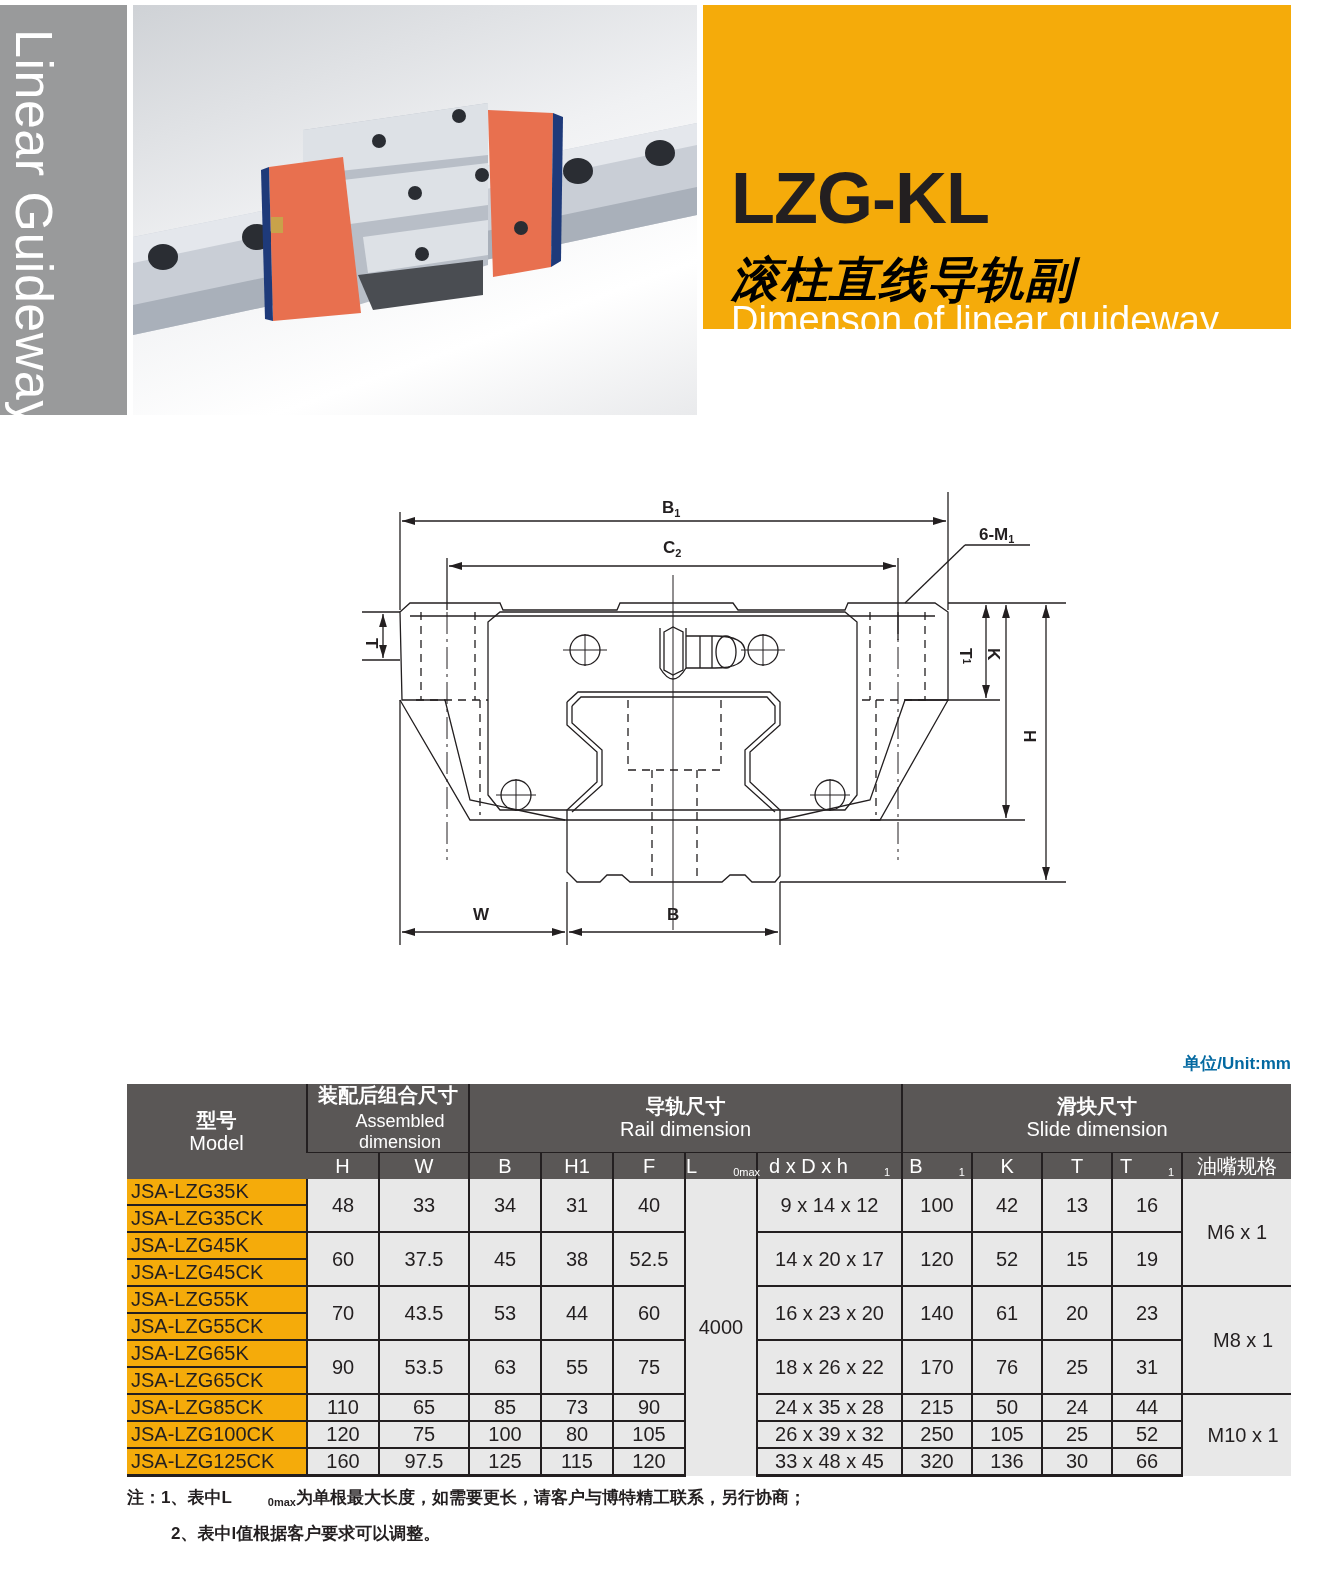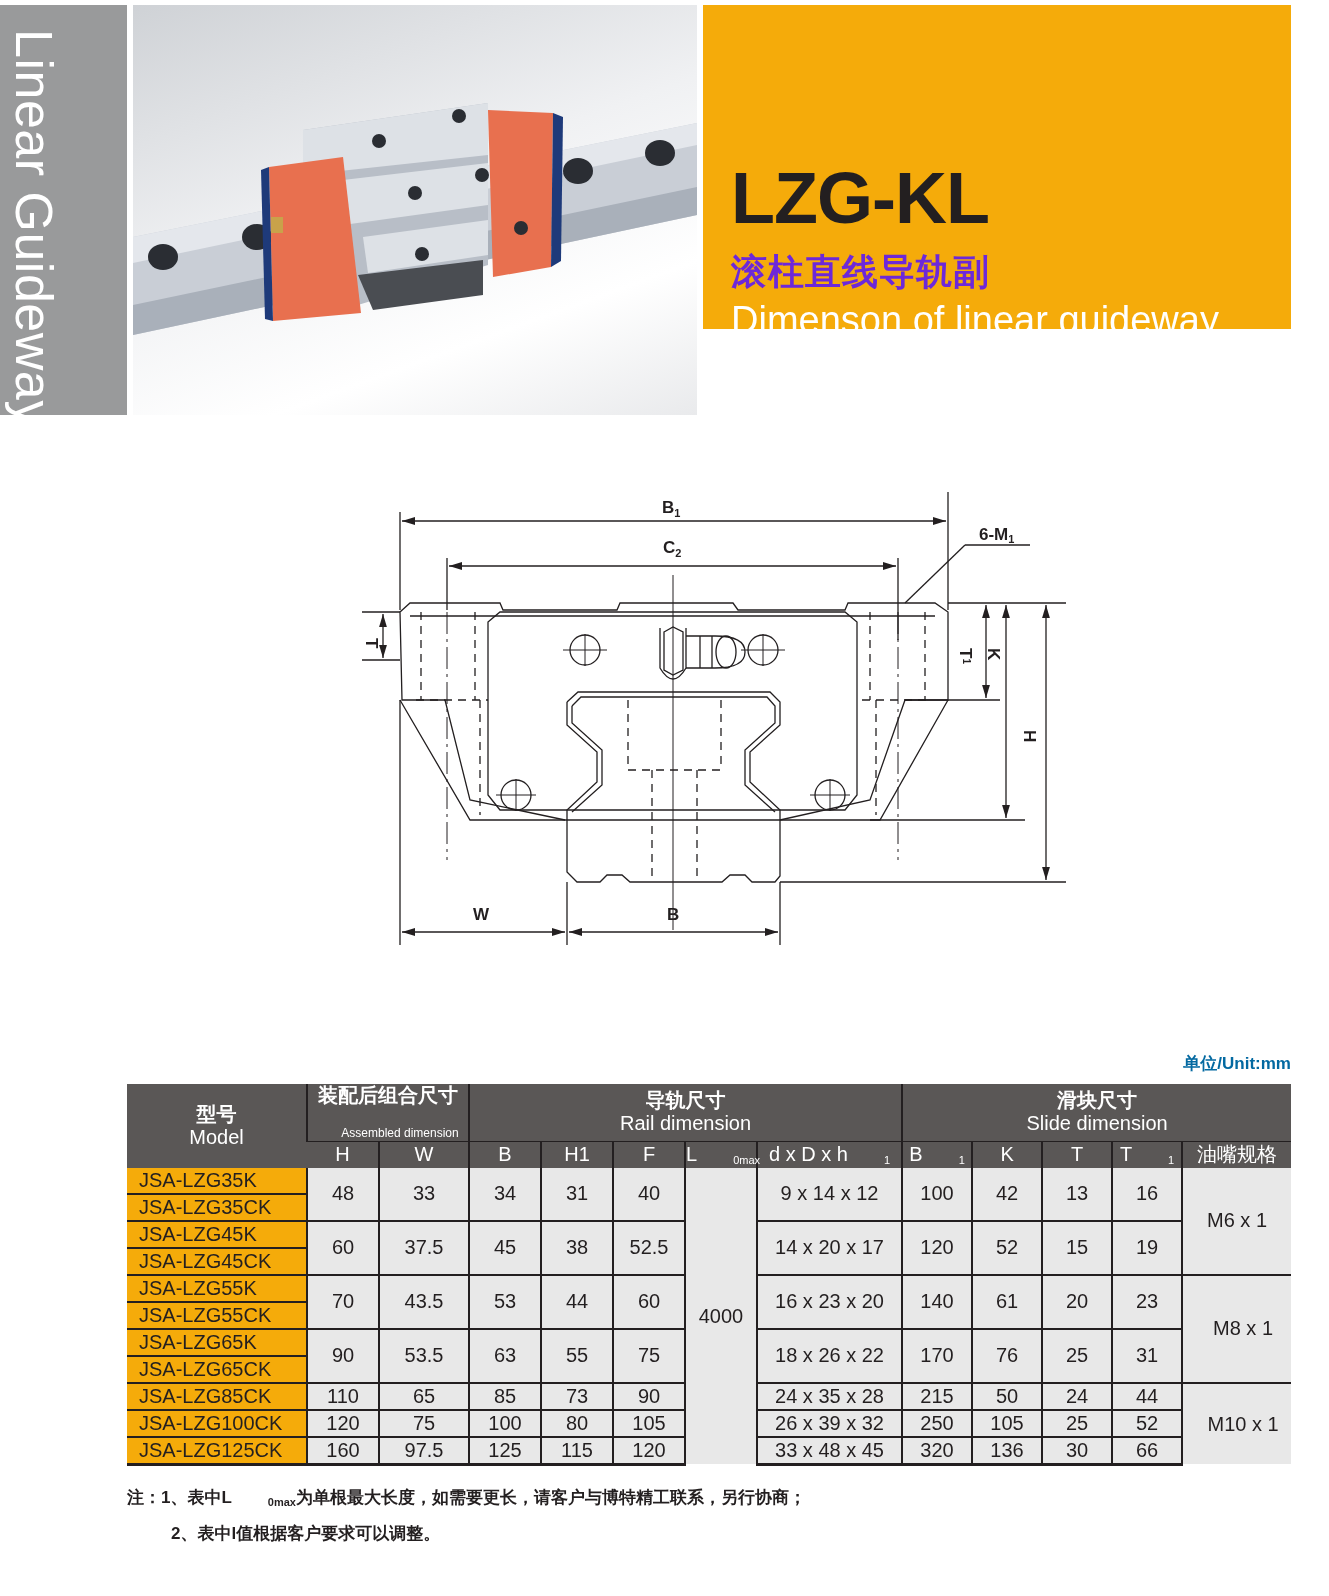--- a/index.html
+++ b/index.html
@@ -7,42 +7,42 @@
          font-family: "Liberation Sans", "DejaVu Sans", sans-serif; color: #231f20; }
 
   
   .side-strip { position: absolute; left: 0; top: 5px; width: 127px; height: 410px; background: #999a9b; }
   .side-strip .vtext { position: absolute; left: 64px; top: 24px; transform-origin: 0 0; transform: rotate(90deg);
          white-space: nowrap; color: #ffffff; font-size: 52px; letter-spacing: 0.5px; }
   .photo { position: absolute; left: 133px; top: 5px; width: 564px; height: 410px;
          background: linear-gradient(160deg, #cfd2d6 0%, #f0f1f3 45%, #ffffff 75%, #e9eaec 100%); overflow: hidden; }
   .title-panel { position: absolute; left: 703px; top: 5px; width: 588px; height: 324px; background: #f5ab0a; }
   .title-panel .model { position: absolute; left: 28px; top: 152px; font-size: 72px; font-weight: bold; color: #231f20; letter-spacing: -1px; }
-  .title-panel .cn { position: absolute; left: 28px; top: 243px; font-size: 36px; font-weight: bold; color: #6d28d9; letter-spacing: 1px; }
+  .title-panel .cn { position: absolute; left: 28px; top: 243px; font-size: 48px; font-weight: bold; color: #000000; letter-spacing: 1px; font-style: italic; }
   .title-panel .en1 { position: absolute; left: 28px; top: 294px; font-size: 38px; color: #ffffff; }
   .title-panel .en2 { position: absolute; left: 28px; top: 347px; font-size: 36px; color: #ffffff; margin-left: 34px; }
 
   
   .drawing { position: absolute; left: 330px; top: 480px; width: 760px; height: 480px; }
   .drawing svg text { font-family: "Liberation Sans", sans-serif; font-weight: bold; fill: #231f20; }
 
   
   .unit { position: absolute; right: 38px; top: 1052px; font-size: 17px; font-weight: bold; color: #0369a1; }
   table.spec { position: absolute; left: 127px; top: 1084px; width: 1164px; border-collapse: collapse; table-layout: fixed; border-radius: 8px; }
   table.spec th { background: #5a5756; color: #ffffff; font-weight: normal; font-size: 20px; text-align: center;
          border-left: 2px solid #231f20; padding: 0; line-height: 1.15; }
   table.spec th:first-child { border-left: none; }
   table.spec thead tr.r2 th { border-top: 1px solid #231f20; height: 26px; }
   table.spec thead tr.r1 th { height: 54px; }
   table.spec th .cn { display: block; font-weight: bold; font-size: 20px; }
   table.spec th .en { display: block; font-size: 20px; }
-  table.spec th .en.small { font-size: 12px; margin-top: 20px; padding-left: 24px; }
+  table.spec th .en.small { font-size: 18px; margin-top: 4px; padding-left: 24px; }
   table.spec td { background: #e8e8e8; font-size: 20px; text-align: center; border-left: 2px solid #231f20;
          border-top: 2px solid #231f20; padding: 0; height: 25px; color: #231f20; }
-  table.spec td.model { background: #f5ab0a; text-align: left; padding-left: 12px; border-left: none; border-top: 2px solid #231f20; font-size: 20px; }
+  table.spec td.model { background: #f5ab0a; text-align: left; padding-left: 4px; border-left: none; border-top: 2px solid #231f20; font-size: 20px; }
   table.spec tbody tr.sub td.model { border-top: 2px solid #231f20; }
   table.spec tbody tr:first-child td { border-top: none; }
   table.spec tbody tr:last-child td { border-bottom: 3px solid #231f20; }
   table.spec td.lmax { border-top: none; }
   table.spec td.nop { border-top: 2px solid #231f20; padding-left: 12px; }
   sub.s { font-size: 11px; vertical-align: -3px; margin-left: 36px; }
 
   .notes { position: absolute; left: 127px; top: 1486px; font-size: 17px; font-weight: bold; color: #231f20; }
   .notes .n1 { position: absolute; left: 0; top: 0; white-space: nowrap; }
   .notes .n2 { position: absolute; left: 44px; top: 36px; white-space: nowrap; text-align: center; }

